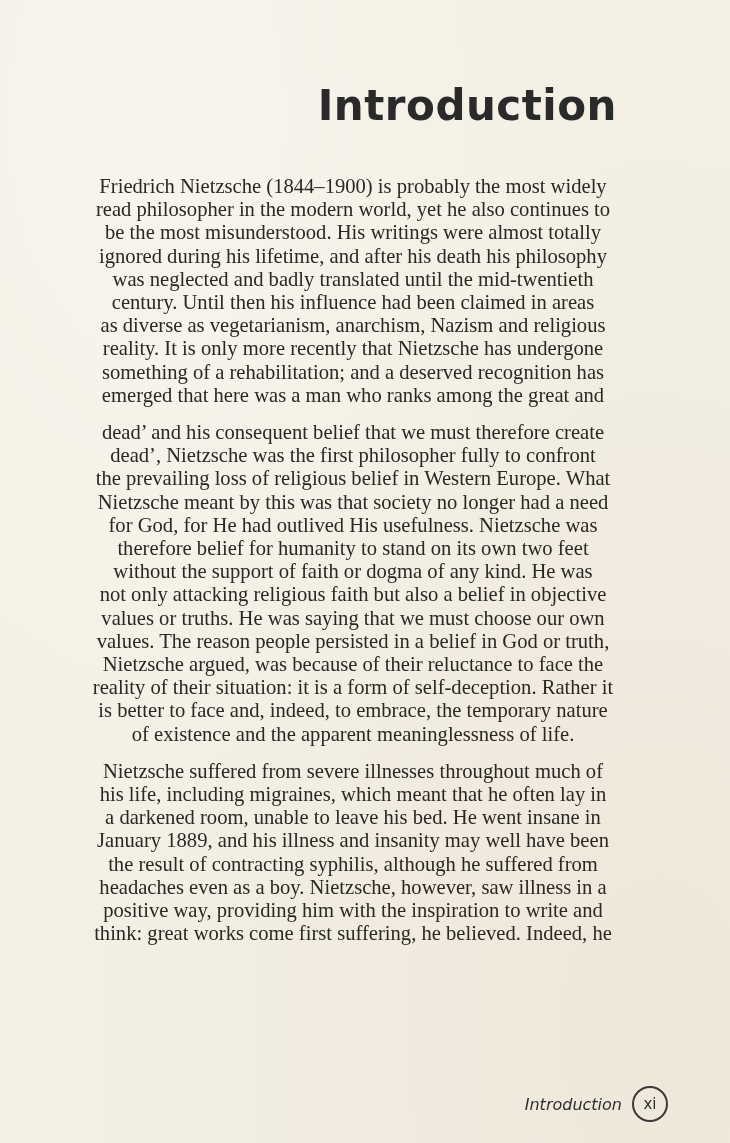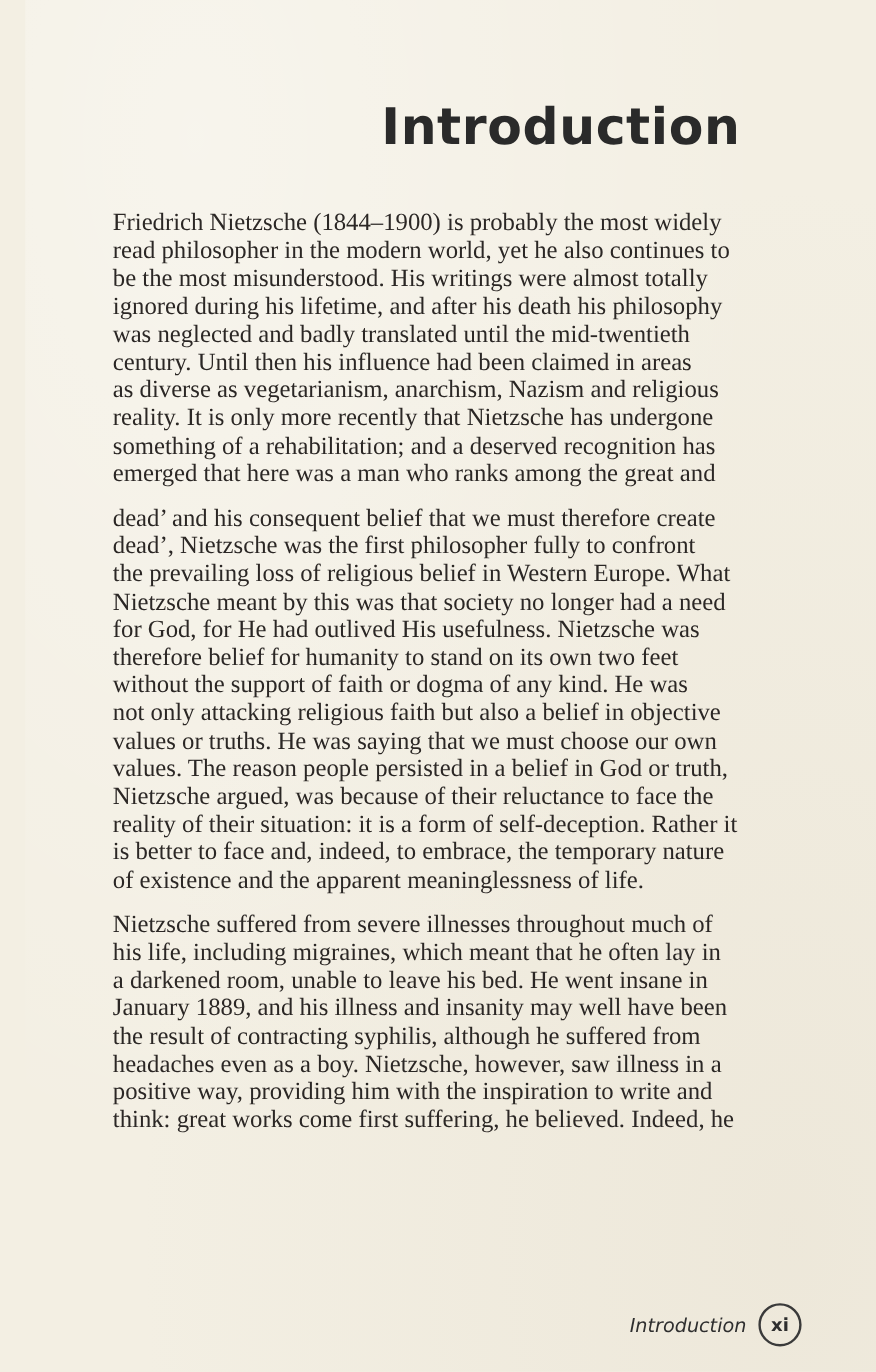--- a/index.html
+++ b/index.html
@@ -15,21 +15,20 @@
       font-family: "Liberation Serif", "DejaVu Serif", serif;
       color: #2b2725;
     }
     .page {
       position: absolute;
       inset: 0;
       background:
         radial-gradient(ellipse at 20% 10%, rgba(255,255,255,0.35), rgba(255,255,255,0) 60%),
         radial-gradient(ellipse at 90% 90%, rgba(220,210,190,0.25), rgba(255,255,255,0) 60%),
         #f3efe3;
-      margin-left: 21px;
     }
     .title {
       position: absolute;
       right: 113px;
       top: 80px;
       font-family: "DejaVu Sans", "Liberation Sans", sans-serif;
       font-size: 42px;
       font-weight: 600;
       letter-spacing: 0.5px;
       color: #2a2a2a;
@@ -43,20 +42,21 @@
       width: 560px;
     }
     .para {
       margin: 0 0 14px 0;
       font-size: 20.6px;
       line-height: 23.2px;
     }
     .line {
       display: block;
       white-space: nowrap;
+      text-align: center;
     }
     .footer {
       position: absolute;
       right: 62px;
       top: 1086px;
       display: flex;
       align-items: center;
       gap: 10px;
     }
     .running-head {
@@ -67,21 +67,21 @@
     }
     .folio {
       width: 36px;
       height: 36px;
       border: 2px solid #3a3a3a;
       border-radius: 50%;
       display: flex;
       align-items: center;
       justify-content: center;
       font-family: "DejaVu Sans", "Liberation Sans", sans-serif;
-      font-weight: bold;
+      font-weight: normal;
       font-size: 15px;
       color: #2e2e2e;
       box-sizing: border-box;
     }
   </style>
 </head>
 <body>
 
 <div class="page">
 

